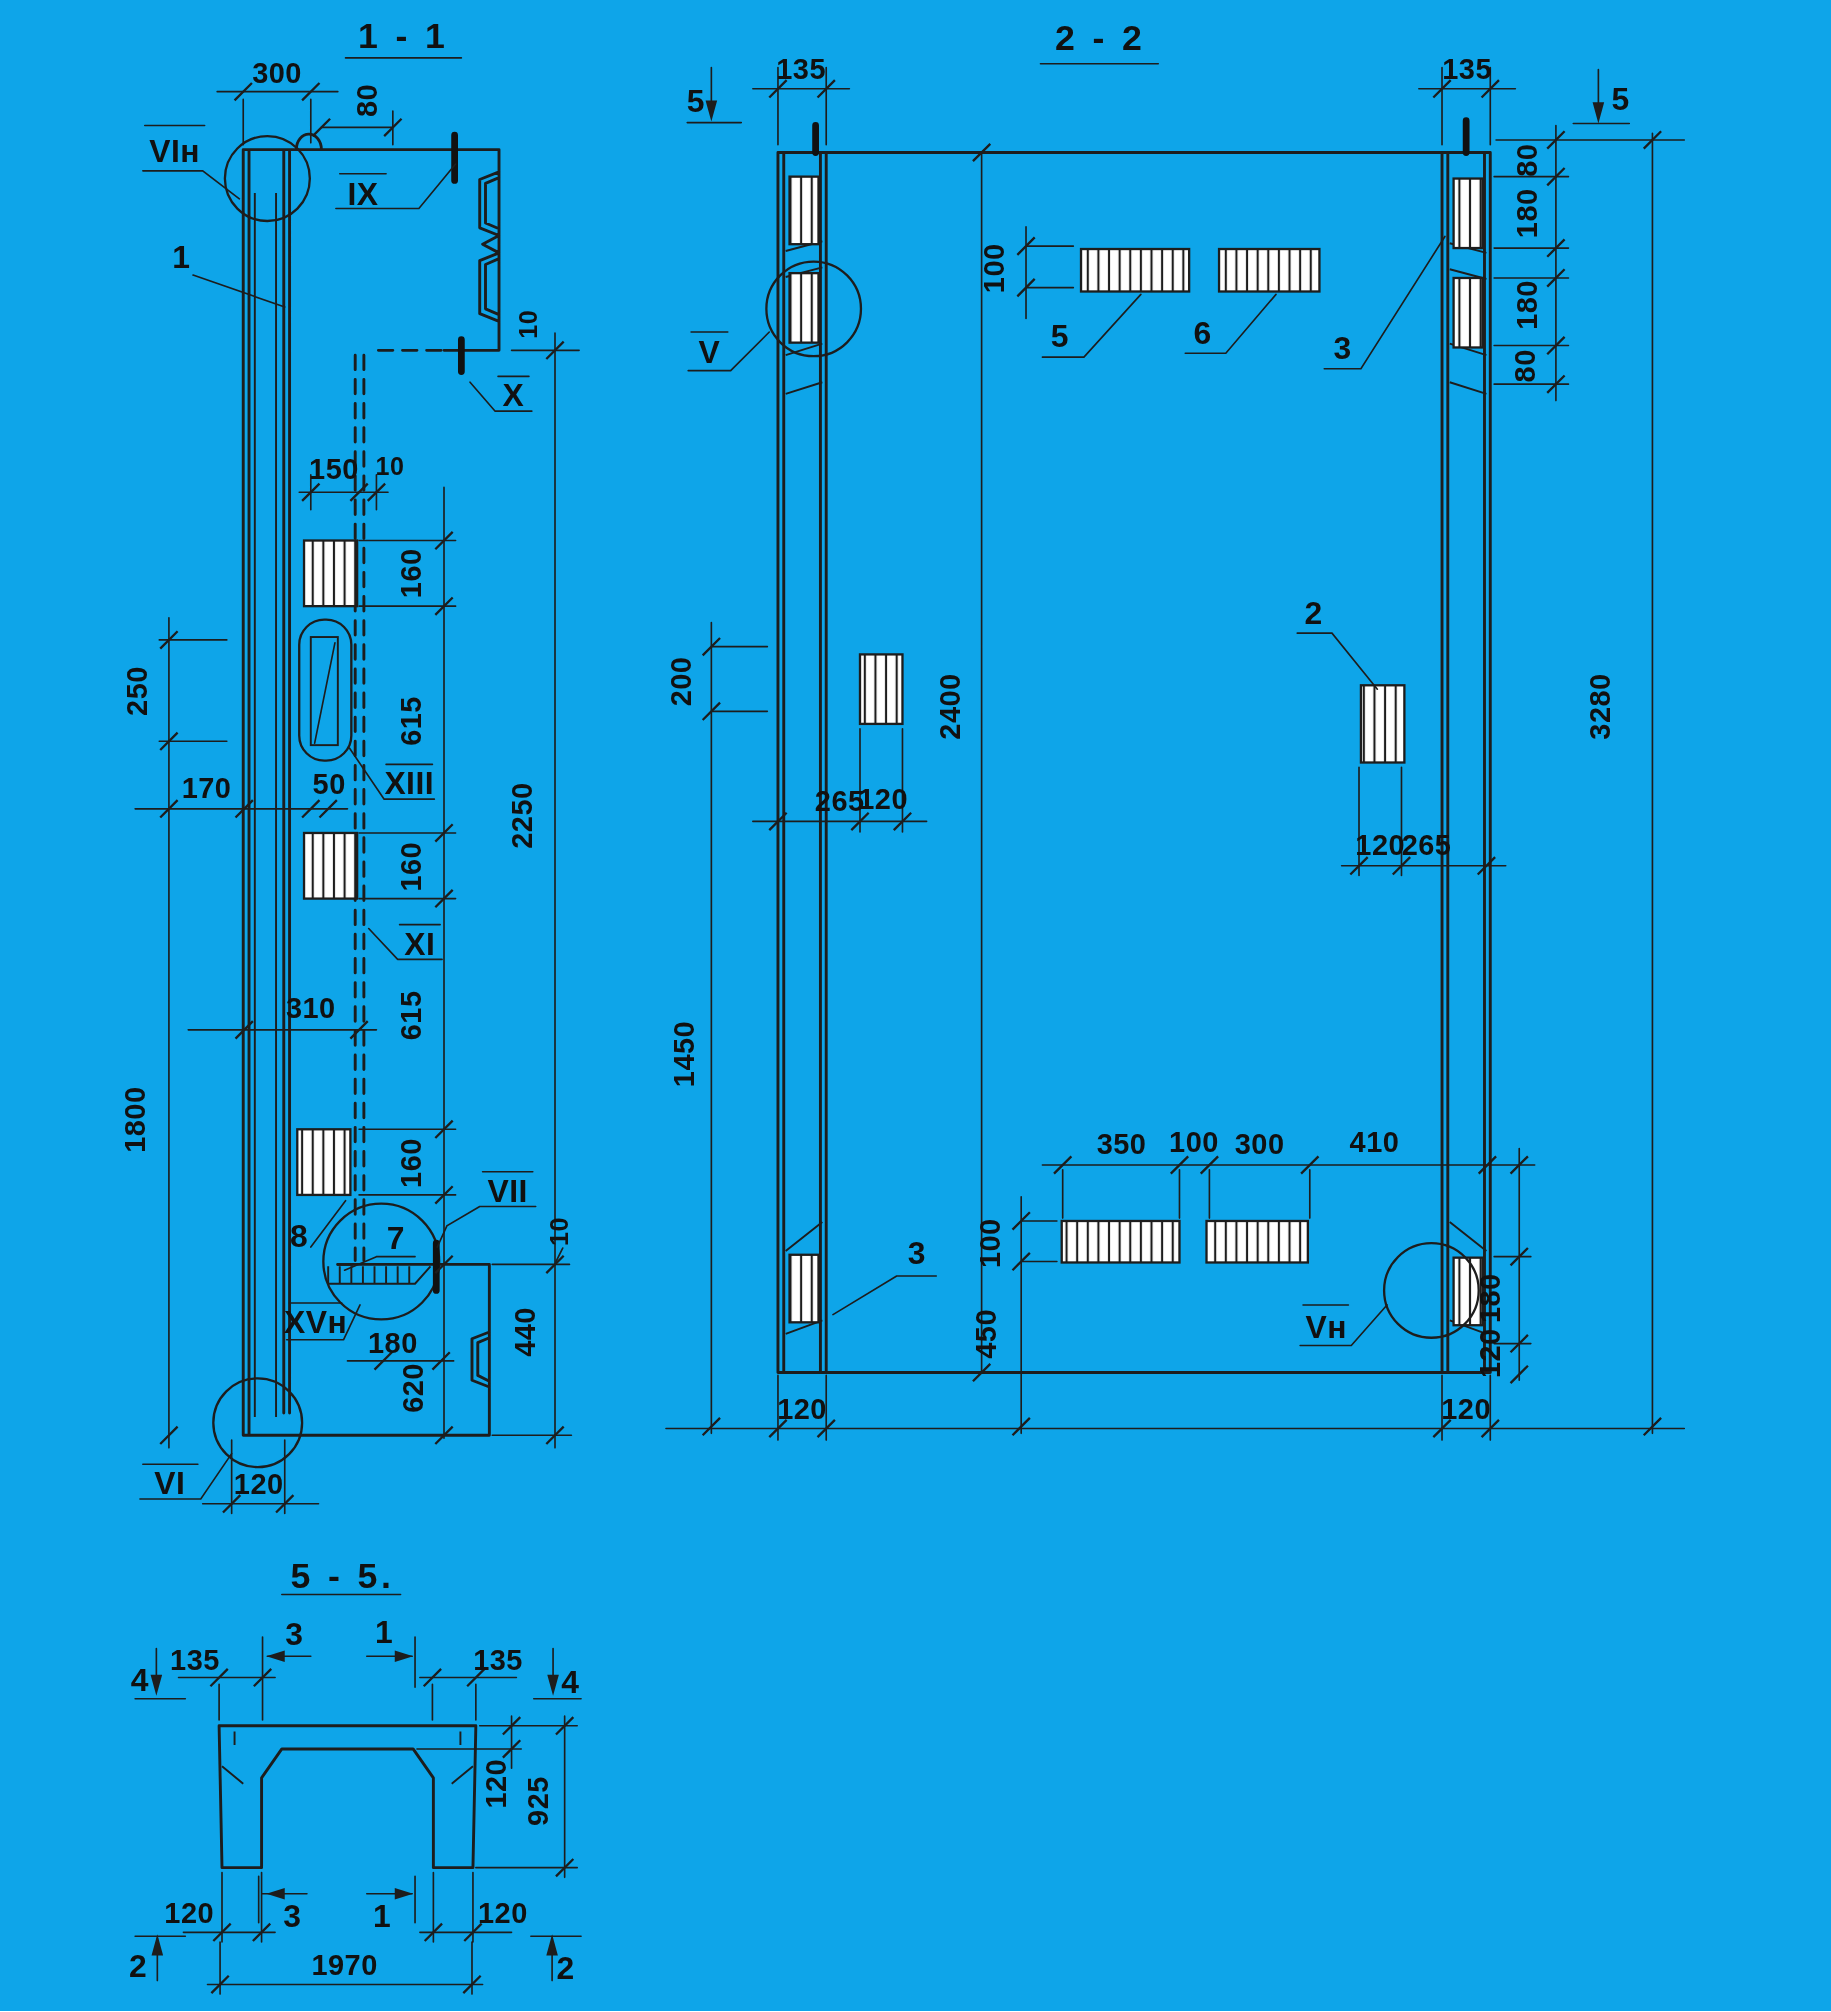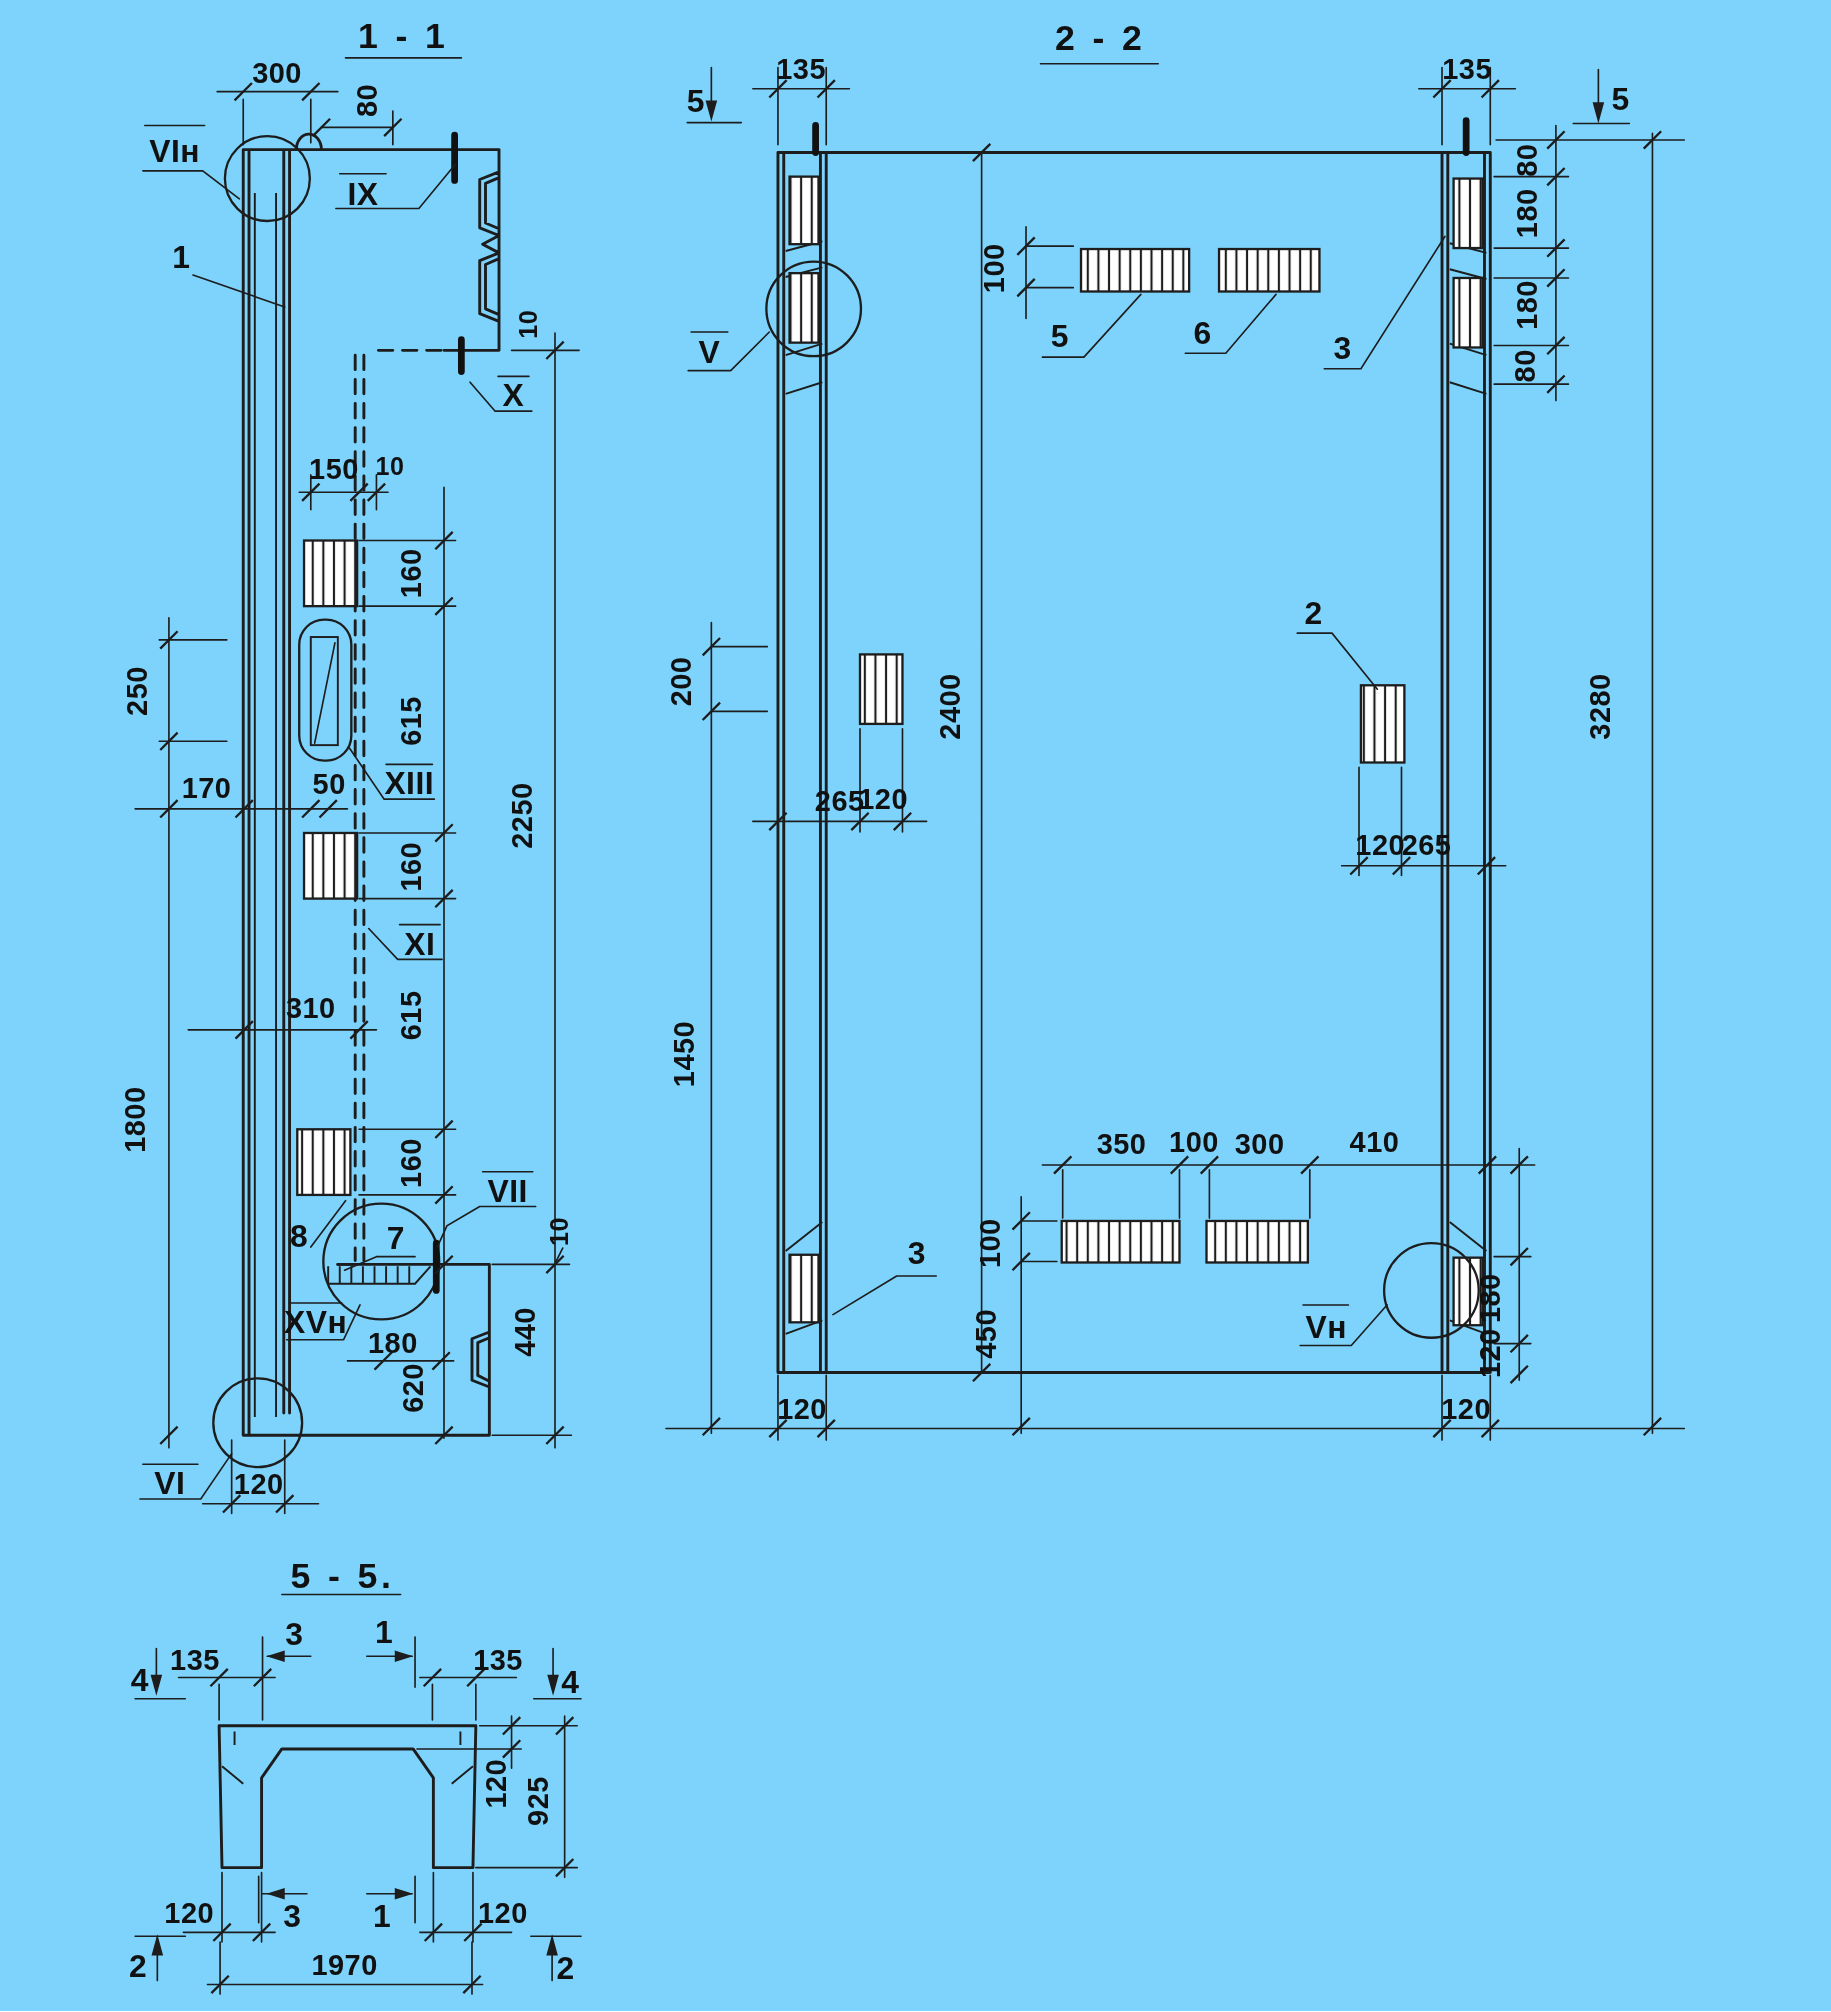--- a/index.html
+++ b/index.html
@@ -1,16 +1,16 @@
 <!DOCTYPE html>
 <html><head>
 <meta charset="utf-8">
 <style>
   html,body{margin:0;padding:0;background:#ffffff;}
-  .sheet{width:100%;max-width:1832px;margin:0 auto;background:#7dd3fc;}
+  .sheet{width:100%;max-width:1832px;margin:0 auto;background:#0ea5e9;}
   svg{display:block;width:100%;height:auto;}
   .ln{stroke:#1d1d1d;stroke-width:3;fill:none;stroke-linecap:round;stroke-linejoin:round;}
   .mid{stroke:#1d1d1d;stroke-width:2;fill:none;}
   .thin{stroke:#1d1d1d;stroke-width:1.7;fill:none;stroke-linecap:round;}
   .tk{stroke:#1d1d1d;stroke-width:2.4;fill:none;}
   .bold{stroke:#111;stroke-width:7;fill:none;stroke-linecap:round;}
   .dash{stroke-dasharray:15 10;}
   .plate{fill:url(#hv);stroke:#1d1d1d;stroke-width:2.4;}
   .det{fill:none;stroke:#1d1d1d;stroke-width:2.4;}
   .ah{fill:#1d1d1d;stroke:none;}

